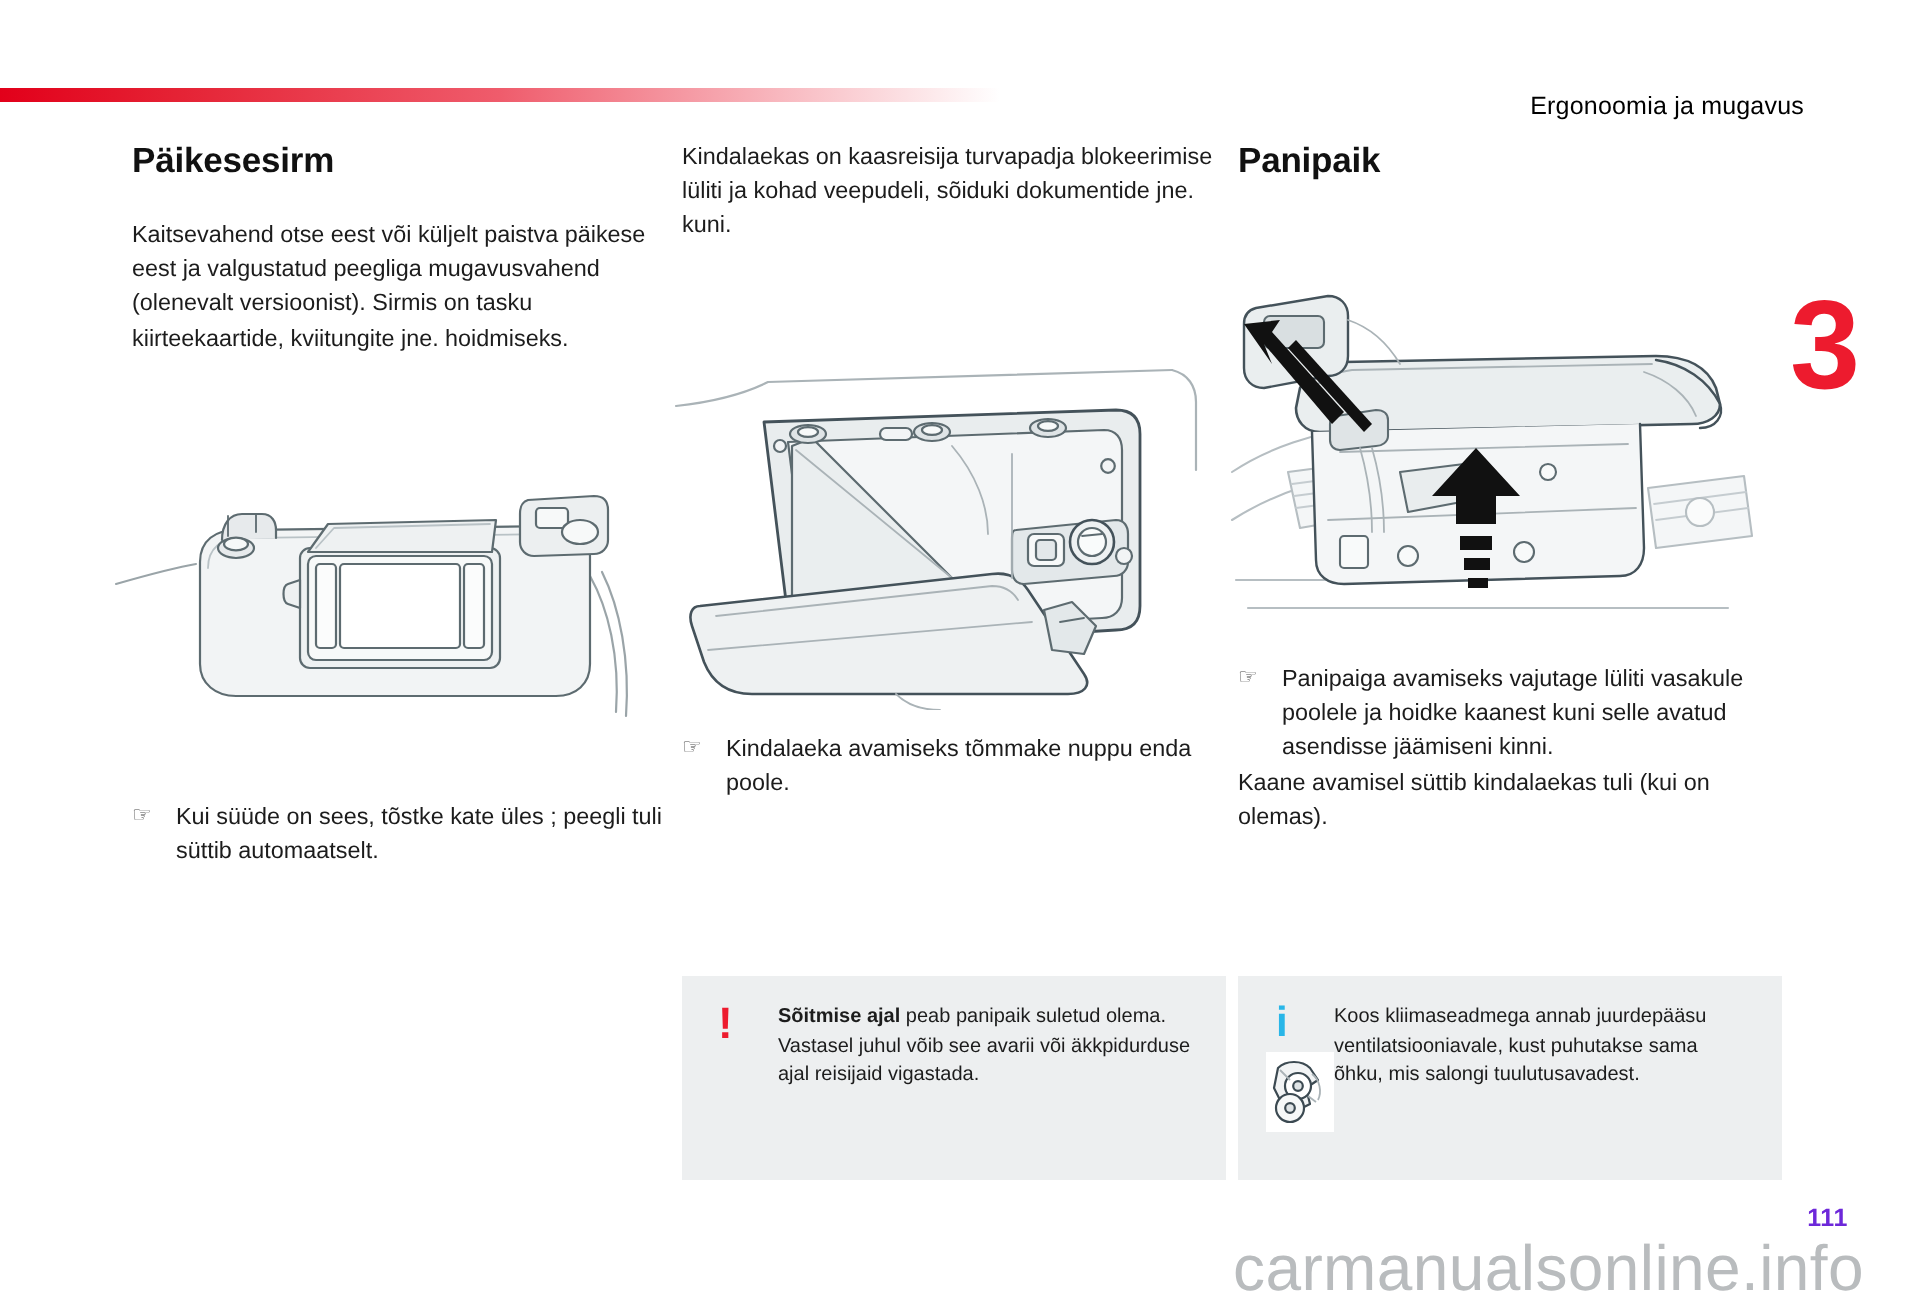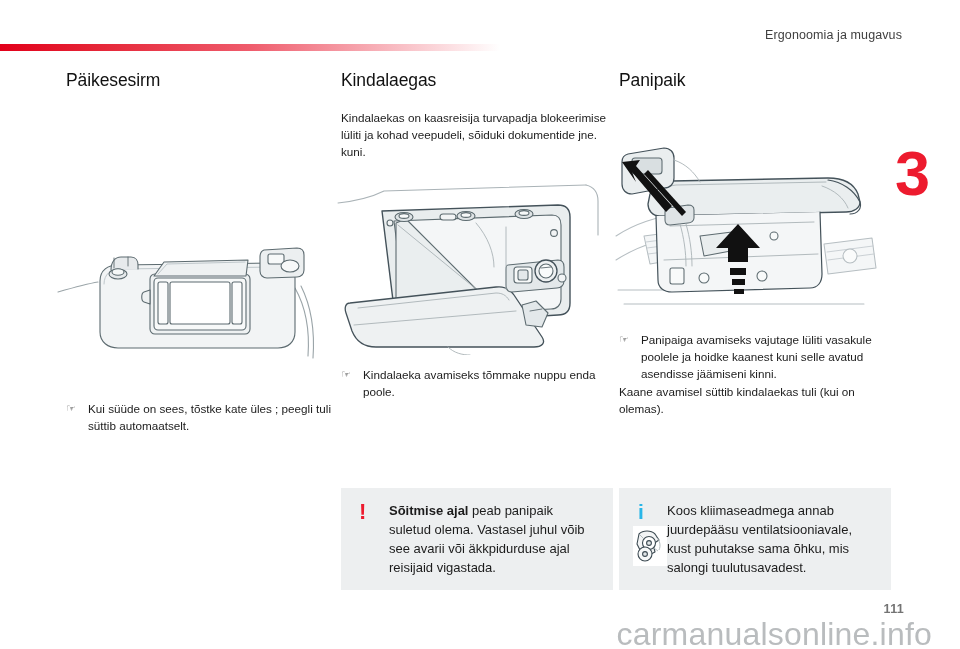--- a/index.html
+++ b/index.html
@@ -21,23 +21,23 @@
     position: absolute;
     left: 0;
     top: 44px;
     width: 500px;
     height: 7px;
     background: linear-gradient(to right, #e2001a 0%, #e52335 18%, #ef5c6c 50%, #f8b8bf 78%, #ffffff 100%);
   }
   .header-title {
     position: absolute;
     right: 58px;
-    top: 28px;
+    top: 46px;
     font-size: 12.5px;
-    color: #404040;
+    color: #000000;
     letter-spacing: 0.1px;
     white-space: nowrap;
   }
 
   
   .chapter-number {
     position: absolute;
     right: 30px;
     top: 142px;
     font-size: 63px;
@@ -53,21 +53,21 @@
     top: 70px;
     width: 270px;
   }
   .col-1 { left: 66px; }
   .col-2 { left: 341px; }
   .col-3 { left: 619px; }
 
   h2.section-title {
     margin: 0 0 18px 0;
     font-size: 17.5px;
-    font-weight: normal;
+    font-weight: bold;
     letter-spacing: -0.1px;
     color: #111;
   }
   p.body-text {
     margin: 0;
     font-size: 11.7px;
     line-height: 1.47;
     color: #1c1c1c;
   }
 
@@ -128,34 +128,34 @@
   }
   .info-thumb {
     margin-top: 4px;
     width: 34px;
     height: 40px;
     background: #ffffff;
     display: block;
   }
   .callout-text {
     flex: 1 1 auto;
-    font-size: 13px;
+    font-size: 10px;
     line-height: 1.45;
     color: #1c1c1c;
   }
   .callout-text b { font-weight: bold; }
 
   
   .page-number {
     position: absolute;
-    right: 56px;
+    right: 36px;
     top: 602px;
     font-size: 12.5px;
     font-weight: bold;
-    color: #737373;
+    color: #6d28d9;
     letter-spacing: 0.3px;
   }
   .watermark {
     position: absolute;
     right: 28px;
     top: 616px;
     font-size: 32px;
     color: #b9bcbe;
     letter-spacing: 0.2px;
     white-space: nowrap;
@@ -163,20 +163,21 @@
 </style>
 </head>
 <body>
 
 <div class="header-rule"></div>
 <div class="header-title">Ergonoomia ja mugavus</div>
 <div class="chapter-number">3</div>
 
 <div class="col col-1">
   <h2 class="section-title">Päikesesirm</h2>
+  <p class="body-text">Kaitsevahend otse eest või küljelt paistva päikese eest ja valgustatud peegliga mugavusvahend (olenevalt versioonist). Sirmis on tasku kiirteekaartide, kviitungite jne. hoidmiseks.</p>
 </div>
 
 <div class="figure fig-visor">
   <svg width="300" height="165" viewBox="0 0 300 165" xmlns="http://www.w3.org/2000/svg">
     <g fill="none" stroke="#5d6b70" stroke-width="1.1" stroke-linecap="round" stroke-linejoin="round">
 
       <path d="M8 284 L8 284"></path>
       <path d="M6 80 C 20 76, 34 72, 46 70" stroke="#9aa4a8"></path>
       <path d="M243 76 C 252 92, 258 116, 256 144" stroke="#9aa4a8"></path>
       <path d="M249 74 C 258 92, 263 118, 261 146" stroke="#9aa4a8"></path>
@@ -210,21 +211,20 @@
 </div>
 
 <div class="col" style="left:66px; top:400px; width:275px;">
   <div class="bullet-row">
     <span class="bullet-glyph">☞</span>
     <span class="bullet-text">Kui süüde on sees, tõstke kate üles ; peegli tuli süttib automaatselt.</span>
   </div>
 </div>
 
 <div class="col col-2">
-  <h2 class="section-title">Kindalaegas</h2>
   <p class="body-text">Kindalaekas on kaasreisija turvapadja blokeerimise lüliti ja kohad veepudeli, sõiduki dokumentide jne. kuni.</p>
 </div>
 
 <div class="figure fig-glove">
   <svg width="270" height="180" viewBox="0 0 270 180" xmlns="http://www.w3.org/2000/svg">
     <g fill="none" stroke="#5d6b70" stroke-width="1.1" stroke-linecap="round" stroke-linejoin="round">
 
       <path d="M2 28 C 20 26, 36 22, 48 16 L 250 10" stroke="#aab3b7"></path>
       <path d="M250 10 C 258 12, 262 18, 262 26 L 262 60" stroke="#aab3b7"></path>
 

